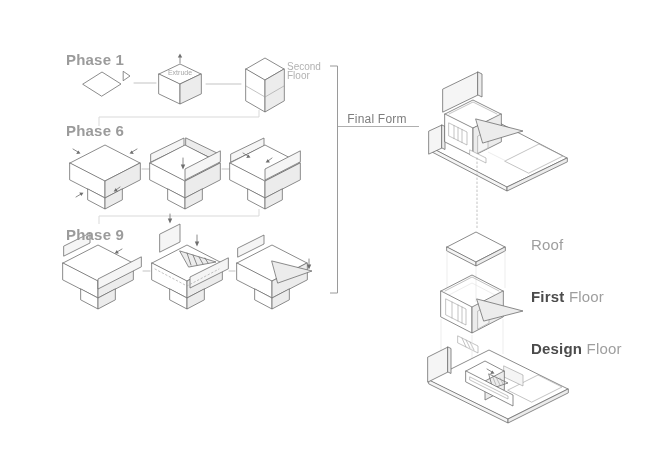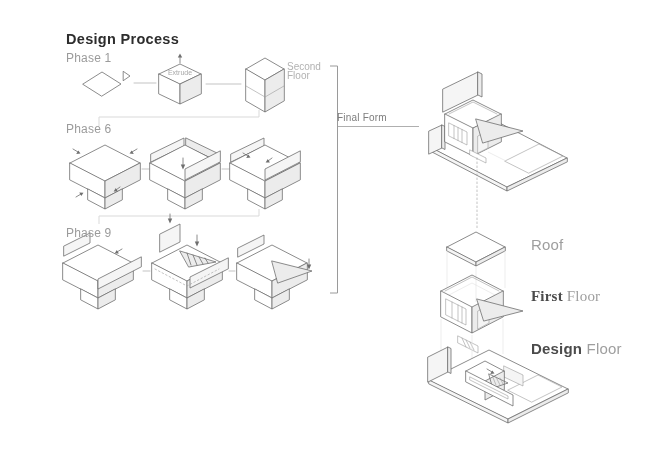--- a/index.html
+++ b/index.html
@@ -3,31 +3,31 @@
 <meta charset="utf-8">
 <style>
   html,body{margin:0;padding:0;background:#ffffff;}
   .canvas{
     position:relative;width:650px;height:459px;background:#ffffff;overflow:hidden;
     font-family:"Liberation Sans","DejaVu Sans",sans-serif;
   }
   .canvas svg{position:absolute;left:0;top:0;}
   .lbl{position:absolute;white-space:nowrap;}
   .title{left:66px;top:31px;font-size:14.5px;font-weight:700;color:#2d2d2d;letter-spacing:.3px;}
-  .phase{font-size:12px;color:#9b9b9b;letter-spacing:.2px;}
+  .phase{font-size:15px;color:#9b9b9b;letter-spacing:.2px;font-weight:bold;}
   .phase1{left:66px;top:51px;}
   .phase2{left:66px;top:122px;}
   .phase3{left:66px;top:226px;}
   .extrude{left:160px;top:69px;width:40px;text-align:center;font-size:7px;color:#a8a8a8;}
   .secondfloor{left:287px;top:62px;font-size:10px;line-height:9px;color:#b2b2b2;white-space:pre-line;}
-  .finalform{left:337px;top:112px;width:80px;text-align:left;font-size:10px;color:#7d7d7d;letter-spacing:.2px;}
+  .finalform{left:337px;top:112px;width:80px;text-align:center;font-size:12px;color:#7d7d7d;letter-spacing:.2px;}
   .floor-label{left:531px;font-size:15px;color:#9e9e9e;letter-spacing:.2px;}
   .floor-label .strong{color:#4b4b4b;font-weight:700;}
   .roofpos{top:236px;}
-  .firstpos{top:288px;font-family:Liberation Serif, serif;}
+  .firstpos{top:288px;}
   .groundpos{top:340px;}
 
   
   .f-white{fill:#ffffff;}
   .f-sh{fill:#ececec;}
   .f-lt{fill:#f5f5f5;}
   .nf{fill:none;}
   .s-dk{stroke:#6f6f6f;stroke-width:.8;stroke-linejoin:round;stroke-linecap:round;}
   .s-md{stroke:#9a9a9a;stroke-width:.6;stroke-linejoin:round;stroke-linecap:round;}
   .s-lt{stroke:#d9d9d9;stroke-width:1;fill:none;}
@@ -265,21 +265,20 @@
         <line class="s-dk" x1="487" y1="369" x2="492" y2="372"></line>
           <polygon class="af" points="494.5,373.6 490.2,373.9 492.3,370.4"></polygon>
       </g>
       <g>
         <polygon class="f-white s-dk" points="466,371 513,395 513,406 466,382"></polygon>
         <polygon class="nf s-md" points="470,377 508,396 508,399 470,380"></polygon>
       </g>
     </g>
   </svg>
 
-  <div class="lbl title">Design Process</div>
 
   <div class="lbl phase phase1">Phase 1</div>
   <div class="lbl phase phase2">Phase 6</div>
   <div class="lbl phase phase3">Phase 9</div>
 
   <div class="lbl extrude">Extrude</div>
   <div class="lbl secondfloor">Second
 Floor</div>
 
   <div class="lbl finalform">Final Form</div>

